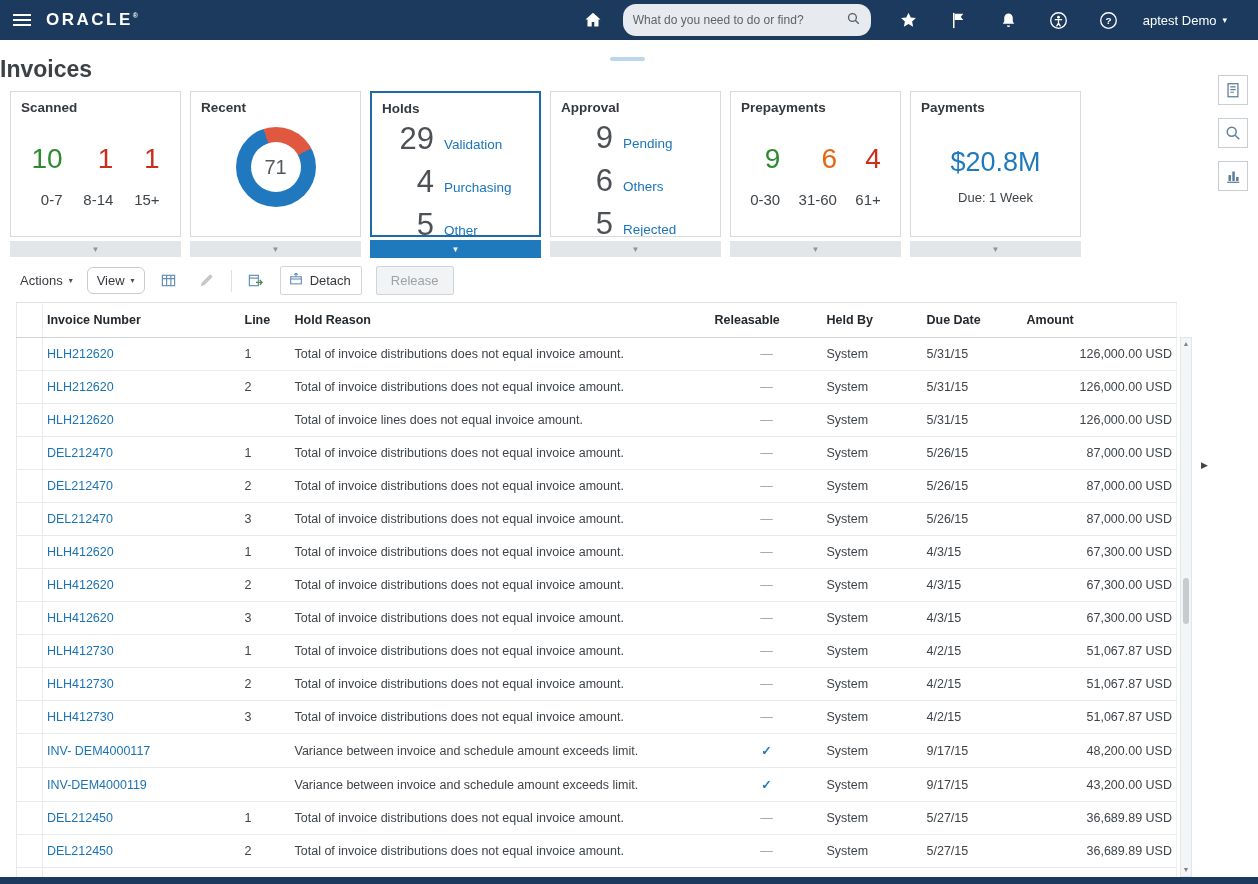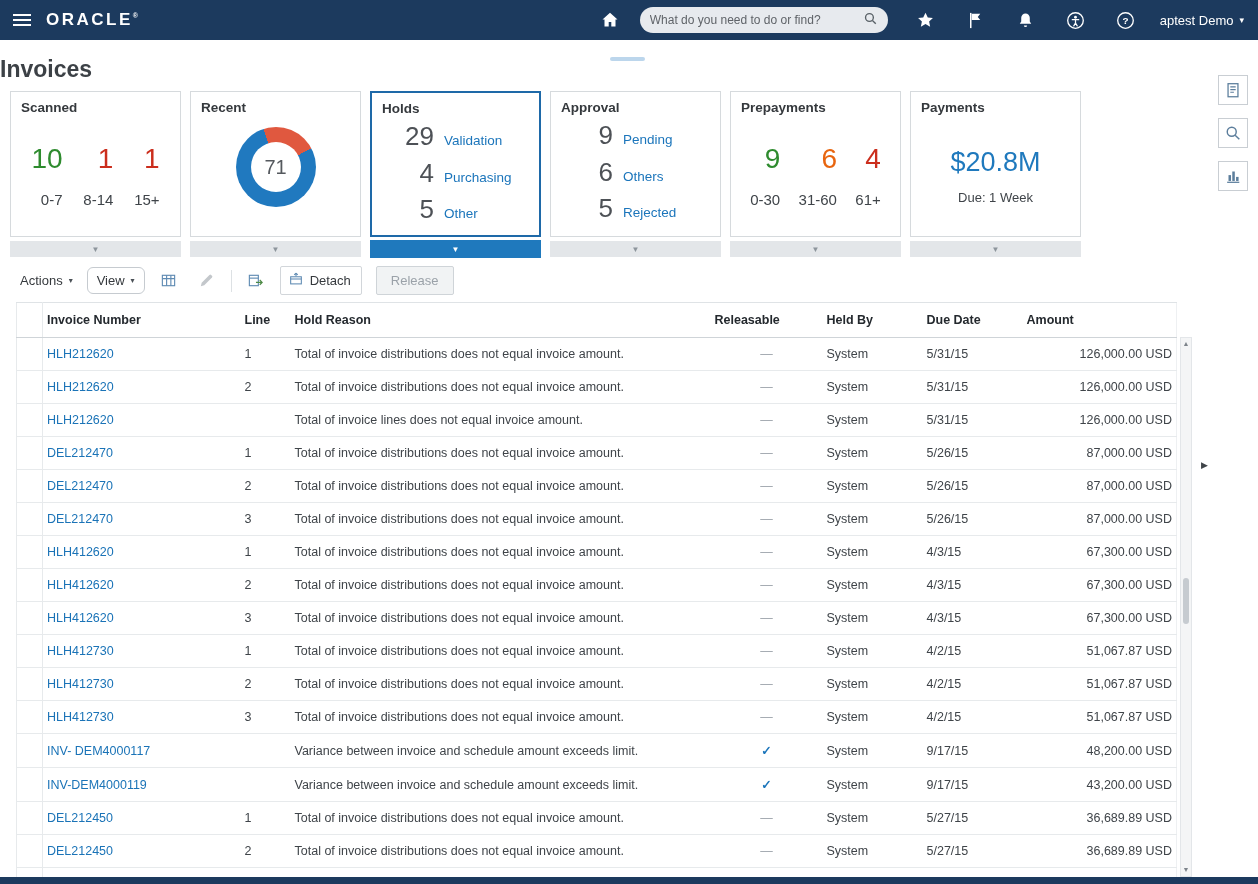--- a/index.html
+++ b/index.html
@@ -6,45 +6,45 @@
   html,body{width:1258px;height:884px}
   body{position:relative;font-family:"Liberation Sans",sans-serif;background:#fff;overflow:hidden;color:#3a4045}
   
   .topbar{position:absolute;top:0;left:0;right:0;height:40px;background:#1c3a5e;display:flex;align-items:center;color:#fff}
   .hamburger{width:44px;display:flex;flex-direction:column;align-items:center;justify-content:center;gap:3px;cursor:pointer;height:100%}
   .hamburger i{display:block;width:18px;height:2px;background:#fff}
   .brand{font-size:17px;font-weight:bold;letter-spacing:2.5px;margin-left:2px;white-space:nowrap}
   .brand sup{font-size:7px;letter-spacing:0}
   .spacer{flex:1}
   .nav-icon{width:24px;height:24px;display:flex;align-items:center;justify-content:center;cursor:pointer}
-  .search-pill{margin-left:18px;width:248px;height:26px;border-radius:13px;background:#e7eaee;display:flex;align-items:center;padding:0 10px}
+  .search-pill{margin-left:18px;width:248px;height:32px;border-radius:13px;background:#e7eaee;display:flex;align-items:center;padding:0 10px}
   .search-input{flex:1;border:0;background:transparent;outline:none;font-family:"Liberation Sans",sans-serif;font-size:12px;color:#3c4043}
   .search-input::placeholder{color:#5f6368}
   .icon-group{display:flex;align-items:center;gap:26px;margin-left:26px}
-  .user-menu{display:flex;align-items:center;gap:6px;margin-left:22px;margin-right:14px;font-size:13px;cursor:pointer;white-space:nowrap}
+  .user-menu{display:flex;align-items:center;gap:6px;margin-left:22px;margin-right:31px;font-size:13px;cursor:pointer;white-space:nowrap}
   .caret-sm{font-size:9px}
   .page-indicator{position:absolute;top:57px;left:610px;width:35px;height:4px;background:#bcd6ec;border-radius:2px}
   
   .page-title{position:absolute;top:56px;left:0;font-size:23px;font-weight:bold;color:#3c4146}
   
   .tiles{position:absolute;top:91px;left:10px;display:flex;gap:9px}
   .tile-wrap{width:171px;cursor:pointer}
   .tile{height:146px;background:#fff;border:1px solid #d6dadd;padding:8px 10px;overflow:hidden}
   .tile-wrap.selected .tile{border:2px solid #1e69a8}
   .tile-title{font-size:13.5px;font-weight:bold;color:#35393d}
   .tile-footer{height:16px;margin-top:4px;background:#e3e6e9;display:flex;align-items:center;justify-content:center;color:#8d959c;font-size:8px}
   .tile-wrap.selected .tile-footer{background:#1f79bd;color:#fff;height:18px;margin-top:3px}
   .metric-row{display:flex;justify-content:space-around;margin-top:30px;text-align:right}
   .mval{font-size:28px;line-height:1}
   .mlab{font-size:15px;color:#3f4449;margin-top:18px}
   .green{color:#2e8b2e}.red{color:#cb2e1d}.orange{color:#e8650f}
   .donut{width:80px;height:80px;border-radius:50%;margin:12px auto 0;background:conic-gradient(from -18deg,#e0583f 0 80deg,#2079bf 80deg 360deg);display:flex;align-items:center;justify-content:center}
   .donut-hole{width:50px;height:50px;border-radius:50%;background:#fff;display:flex;align-items:center;justify-content:center;font-size:20px;color:#55595e}
   .num-rows{margin-top:4px;display:grid;grid-template-columns:52px auto;column-gap:10px;row-gap:4px;align-items:baseline}
-  .hval{font-size:26px;color:#4d5156;text-align:right;line-height:1.25}
+  .hval{font-size:31px;color:#4d5156;text-align:right;line-height:1.25}
   .hlab{font-size:13.5px;color:#1b75bb}
   .pay-amount{margin-top:34px;text-align:center;font-size:27px;color:#1f79bd;line-height:1}
   .pay-sub{margin-top:14px;text-align:center;font-size:13px;color:#3f4449}
   
   .right-rail{position:absolute;top:75px;right:10px;display:flex;flex-direction:column;gap:13px}
   .rail-btn{width:30px;height:30px;border:1px solid #c9ced3;background:#fff;display:flex;align-items:center;justify-content:center;cursor:pointer}
   
   .table-toolbar{position:absolute;top:266px;left:16px;display:flex;align-items:center;font-size:13px;color:#35393d}
   .menu-btn{display:flex;align-items:center;gap:6px;cursor:pointer;padding:5px 4px}
   .view-btn{border:1px solid #c6cbd0;border-radius:6px;background:#fff;padding:5px 9px;margin-left:10px}

